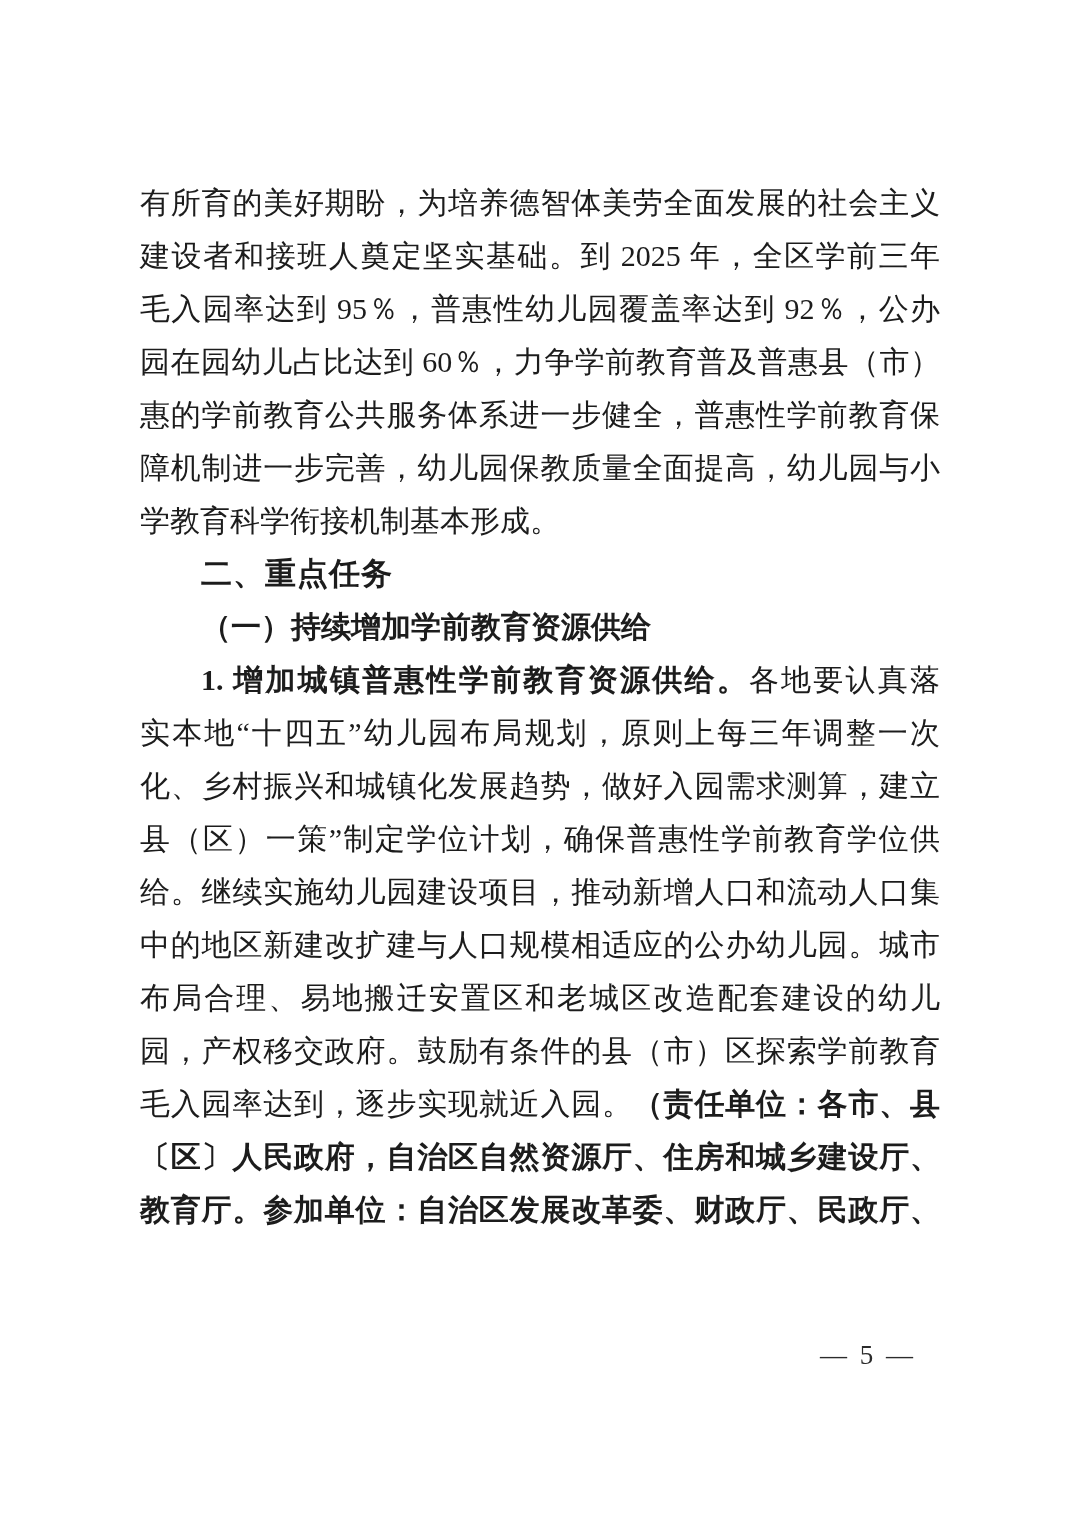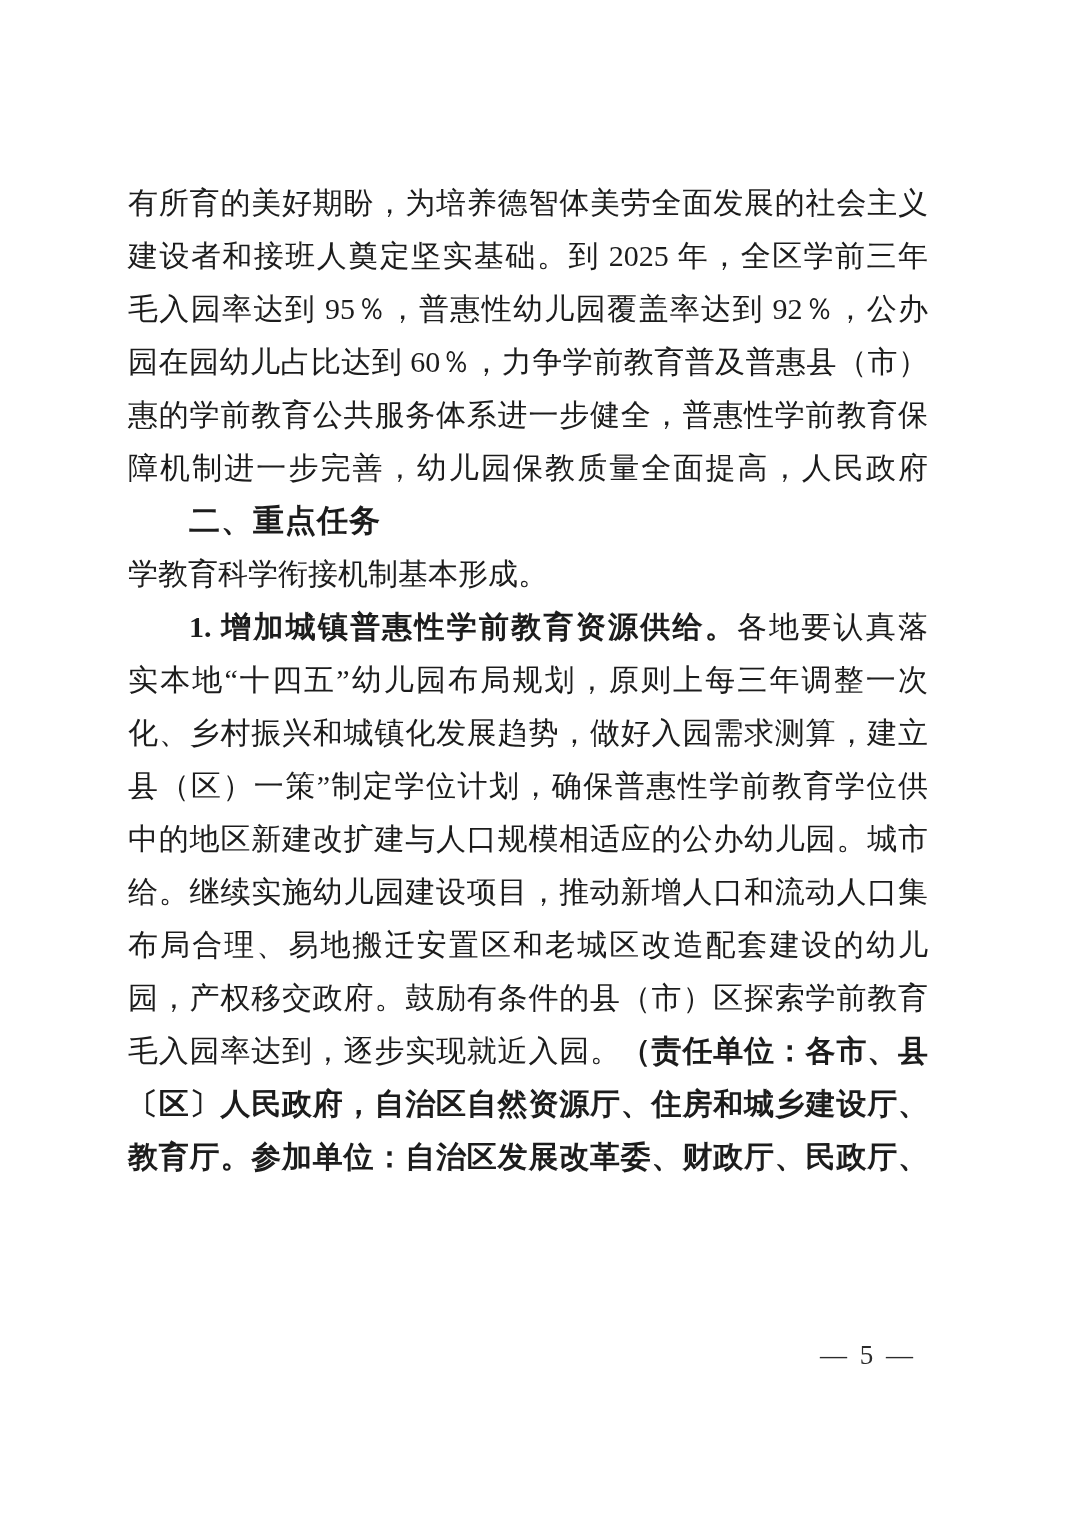--- a/index.html
+++ b/index.html
@@ -7,21 +7,21 @@
     position:relative;
     width:1074px;
     height:1520px;
     background:#ffffff;
     overflow:hidden;
     font-family:"Liberation Serif","DejaVu Serif",serif;
     color:#1c1c1c;
   }
   .textblock {
     position:absolute;
-    left:128px;
+    left:140px;
     top:176px;
     width:800px;
   }
   .line {
     height:53px;
     line-height:53px;
     font-size:30px;
     text-align:justify;
     text-align-last:justify;
     text-justify:inter-character;
@@ -64,29 +64,30 @@
 </head>
 <body>
 
 <div class="page">
   <div class="textblock" id="textblock">
       <div class="line justify"><span>有所育的美好期盼，为培养德智体美劳全面发展的社会主义</span></div>
       <div class="line justify"><span>建设者和接班人奠定坚实基础。到 2025 年，全区学前三年</span></div>
       <div class="line justify"><span>毛入园率达到 95％，普惠性幼儿园覆盖率达到 92％，公办</span></div>
       <div class="line justify"><span>园在园幼儿占比达到 60％，力争学前教育普及普惠县（市）</span></div>
       <div class="line justify"><span>惠的学前教育公共服务体系进一步健全，普惠性学前教育保</span></div>
-      <div class="line justify"><span>障机制进一步完善，幼儿园保教质量全面提高，人民政府</span></div>
+      <div class="line justify"><span>障机制进一步完善，幼儿园保教质量全面提高，幼儿园与小</span></div>
+      <div class="line left"><span>学教育科学衔接机制基本形成。</span></div>
       <div class="line heading1"><span class="seg-b">二、重点任务</span></div>
-      <div class="line left"><span>学教育科学衔接机制基本形成。</span></div>
+      <div class="line heading2"><span class="seg-b">（一）持续增加学前教育资源供给</span></div>
       <div class="line justify-indent"><span class="seg-b">1. 增加城镇普惠性学前教育资源供给。</span><span>各地要认真落</span></div>
       <div class="line justify"><span>实本地“十四五”幼儿园布局规划，原则上每三年调整一次</span></div>
       <div class="line justify"><span>化、乡村振兴和城镇化发展趋势，做好入园需求测算，建立</span></div>
       <div class="line justify"><span>县（区）一策”制定学位计划，确保普惠性学前教育学位供</span></div>
+      <div class="line justify"><span>给。继续实施幼儿园建设项目，推动新增人口和流动人口集</span></div>
       <div class="line justify"><span>中的地区新建改扩建与人口规模相适应的公办幼儿园。城市</span></div>
-      <div class="line justify"><span>给。继续实施幼儿园建设项目，推动新增人口和流动人口集</span></div>
       <div class="line justify"><span>布局合理、易地搬迁安置区和老城区改造配套建设的幼儿</span></div>
       <div class="line justify"><span>园，产权移交政府。鼓励有条件的县（市）区探索学前教育</span></div>
       <div class="line justify"><span>毛入园率达到，逐步实现就近入园。</span><span class="seg-b">（责任单位：各市、县</span></div>
       <div class="line justify"><span class="seg-b">〔区〕人民政府，自治区自然资源厅、住房和城乡建设厅、</span></div>
       <div class="line justify"><span class="seg-b">教育厅。参加单位：自治区发展改革委、财政厅、民政厅、</span></div>
     </div>
   <div class="footer">— 5 —</div>
 </div>
 
 </body></html>

